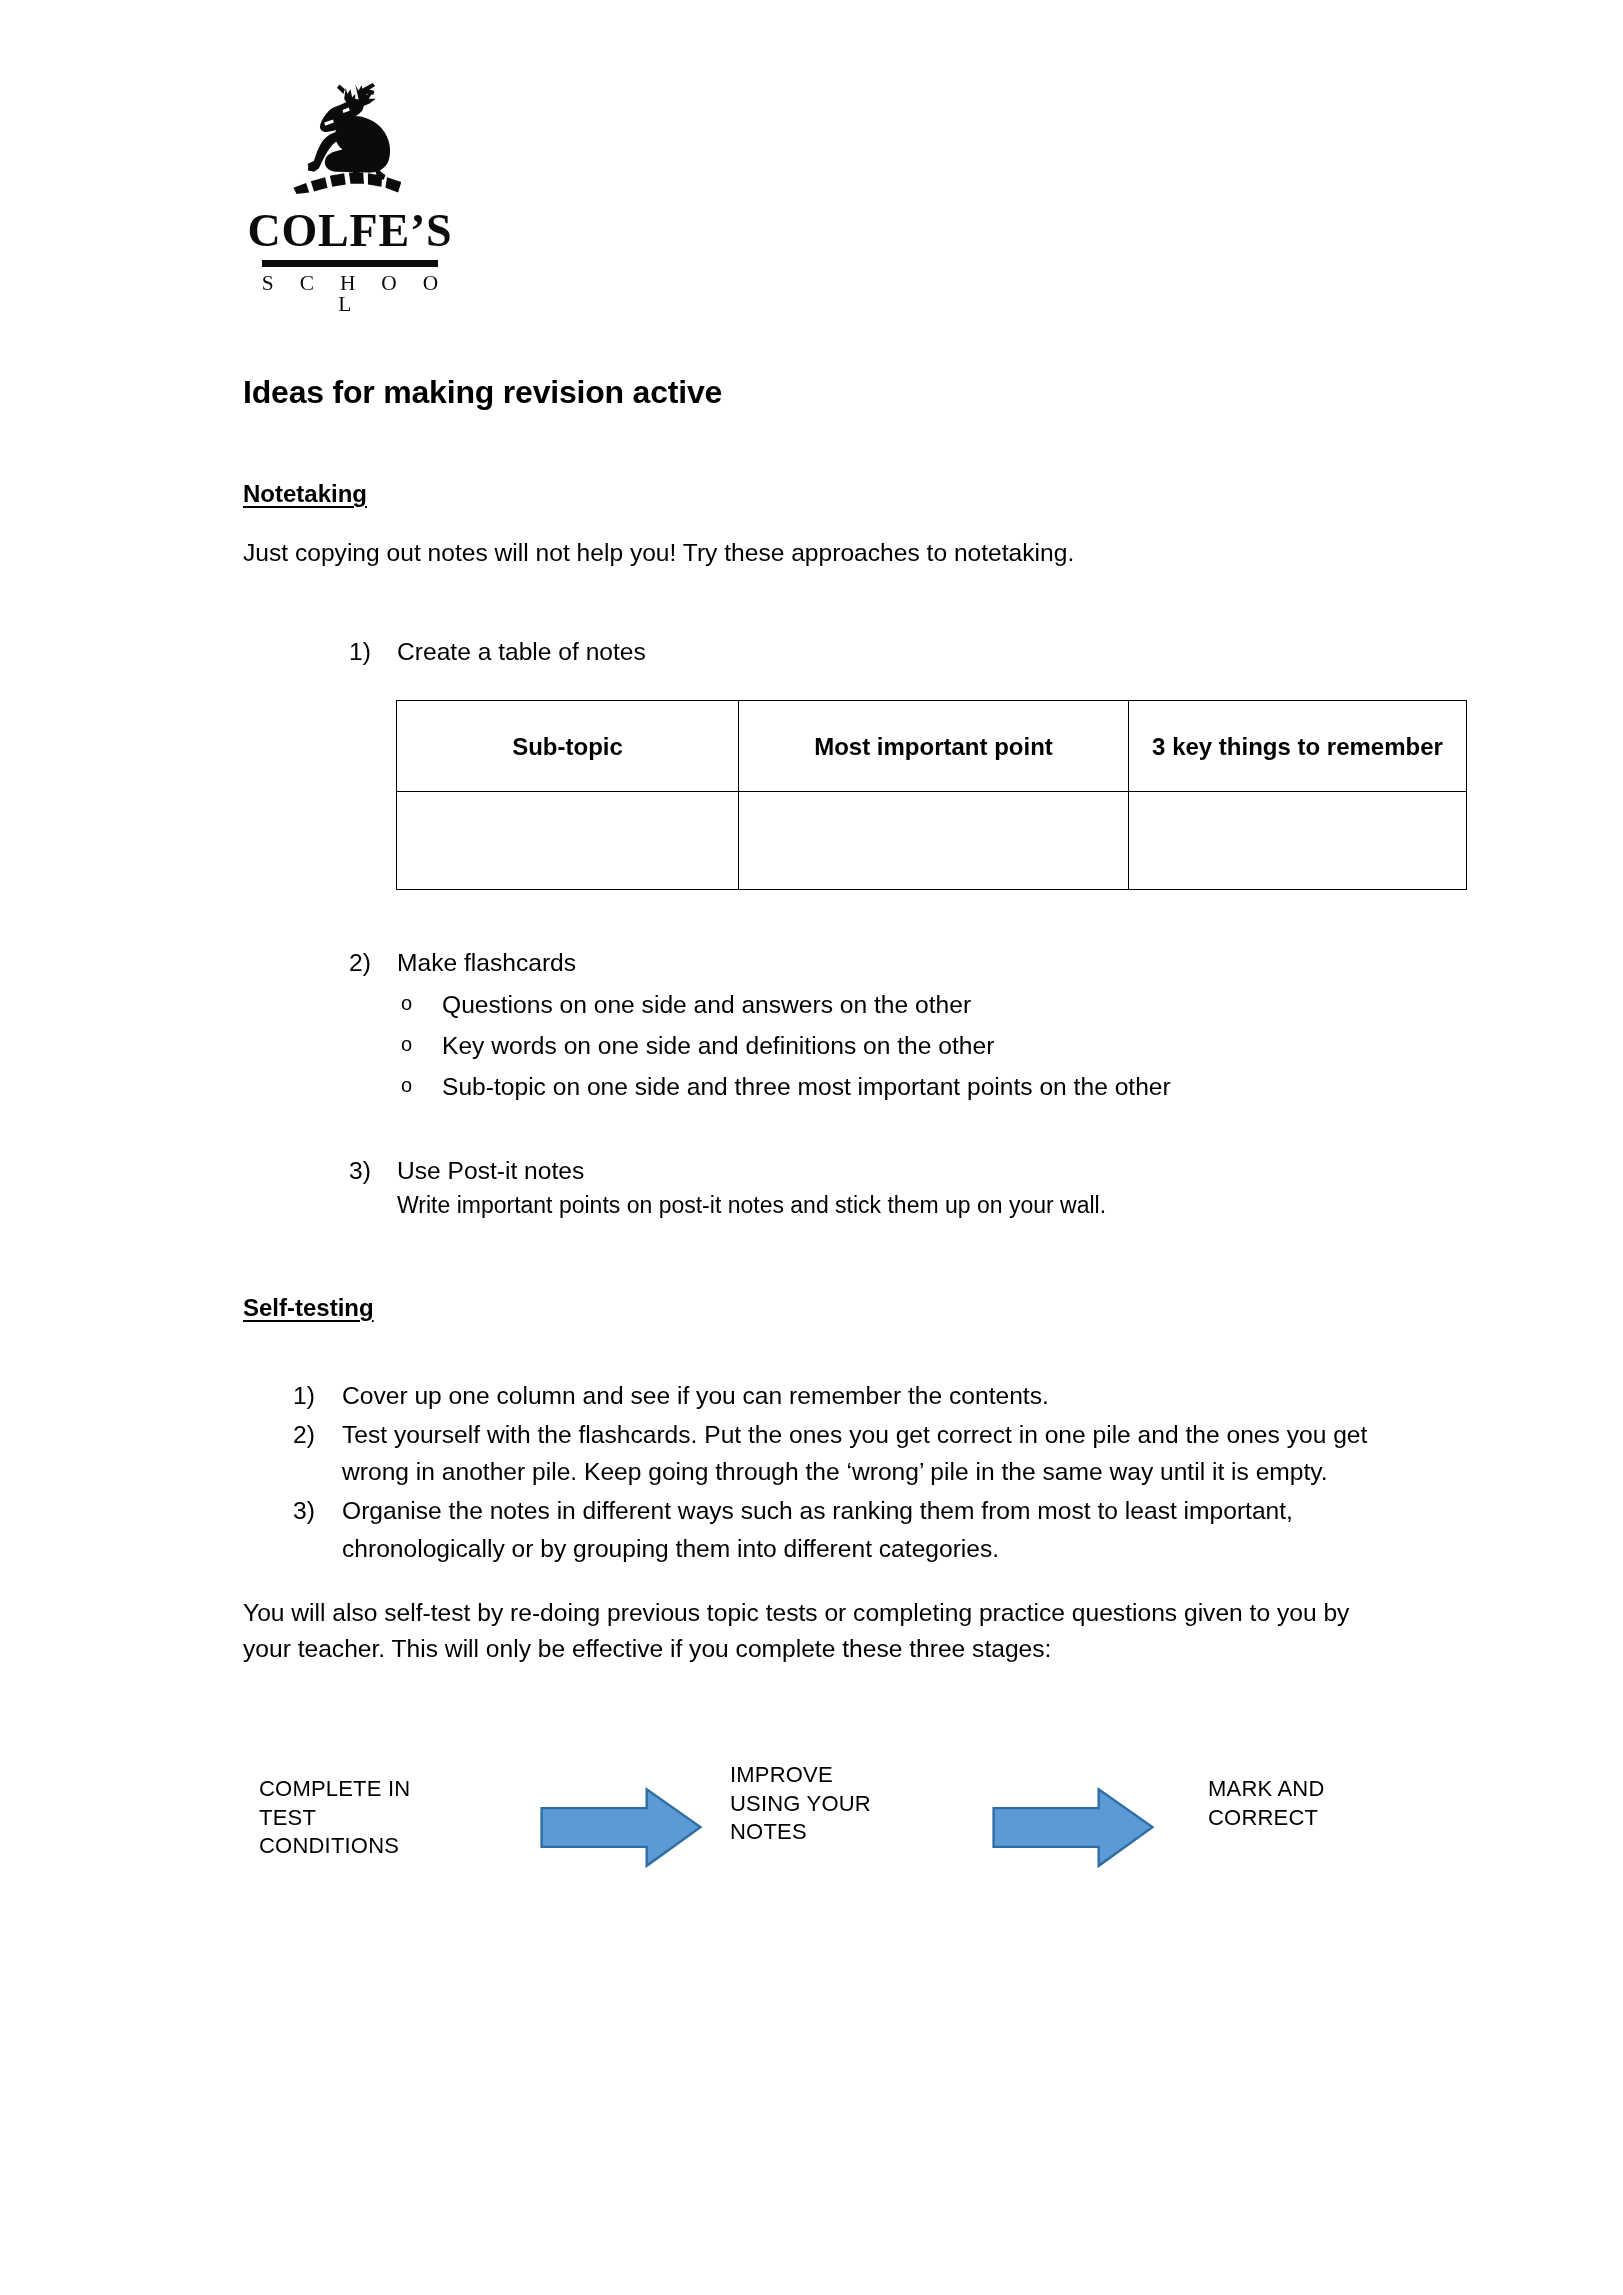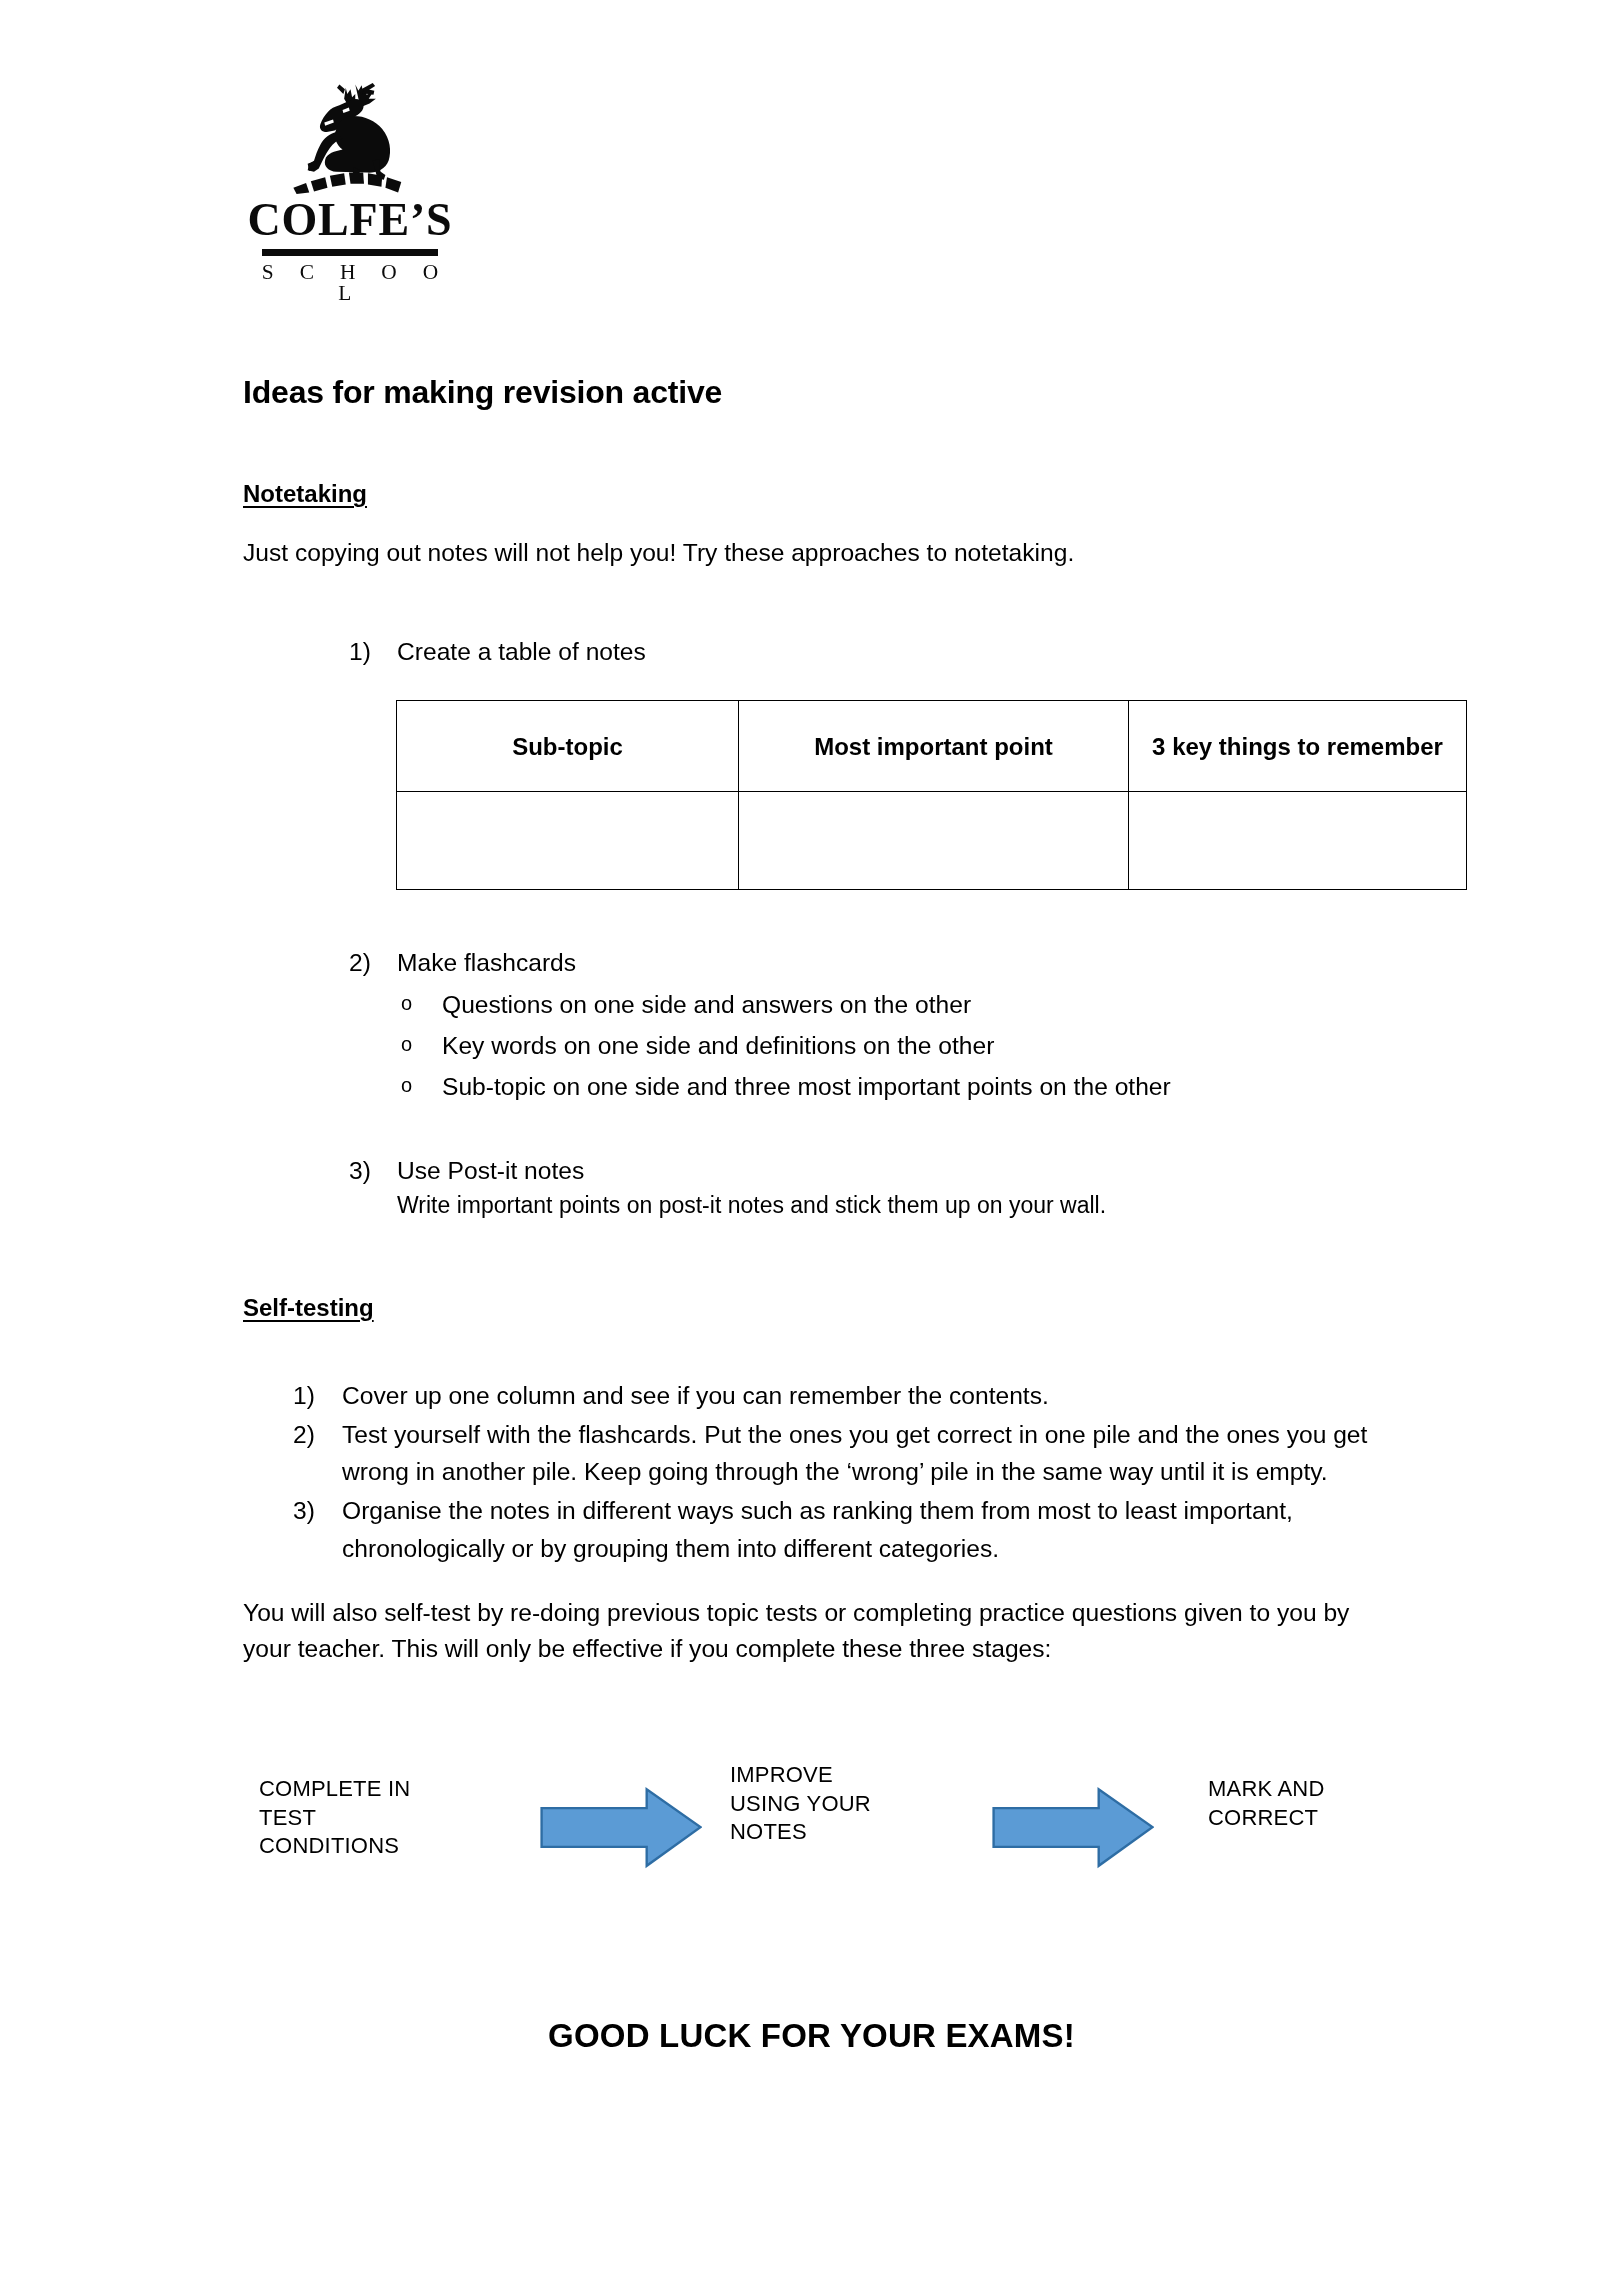--- a/index.html
+++ b/index.html
@@ -38,21 +38,21 @@
     width: 143px;
     height: 119px;
   }
   .logo-wordmark {
     text-align: center;
     font-family: "Liberation Serif", serif;
     font-weight: 700;
     font-size: 46px;
     letter-spacing: 0.8px;
     line-height: 1;
-    margin-top: 3px;
+    margin-top: 14px;
     color: #0b0b0b;
   }
   .logo-rule {
     width: 176px;
     height: 7.1px;
     background: #0b0b0b;
     margin: 6.3px auto 5.5px auto;
   }
   .logo-sub {
     text-align: center;
@@ -370,16 +370,15 @@
 NOTES</div>
 
     <svg class="arrow" id="arrow-2" viewBox="0 0 205 105" aria-hidden="true">
       <polygon points="2,28 135,28 135,4 203,52 135,101 135,77 2,77" fill="#5B9BD5" stroke="#2E6DA4" stroke-width="3" stroke-linejoin="miter"></polygon>
     </svg>
 
     <div class="stage-label" id="stage-3">MARK AND
 CORRECT</div>
   </div>
 
-  <div class="closing">GOOD LUCK FOR YOUR EXAMS!</div>
 
 </div>
 
 
 </body></html>

